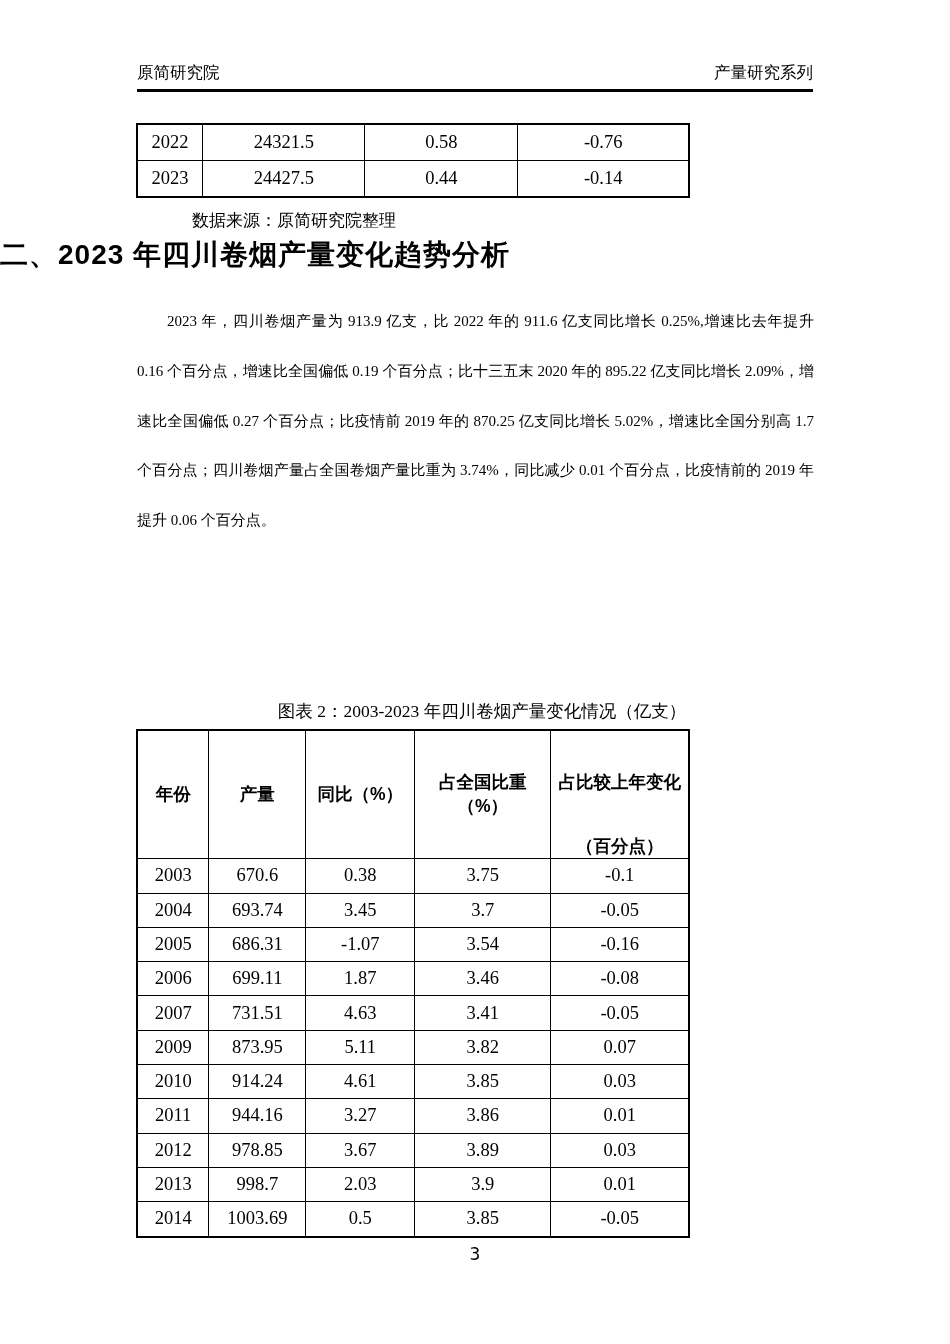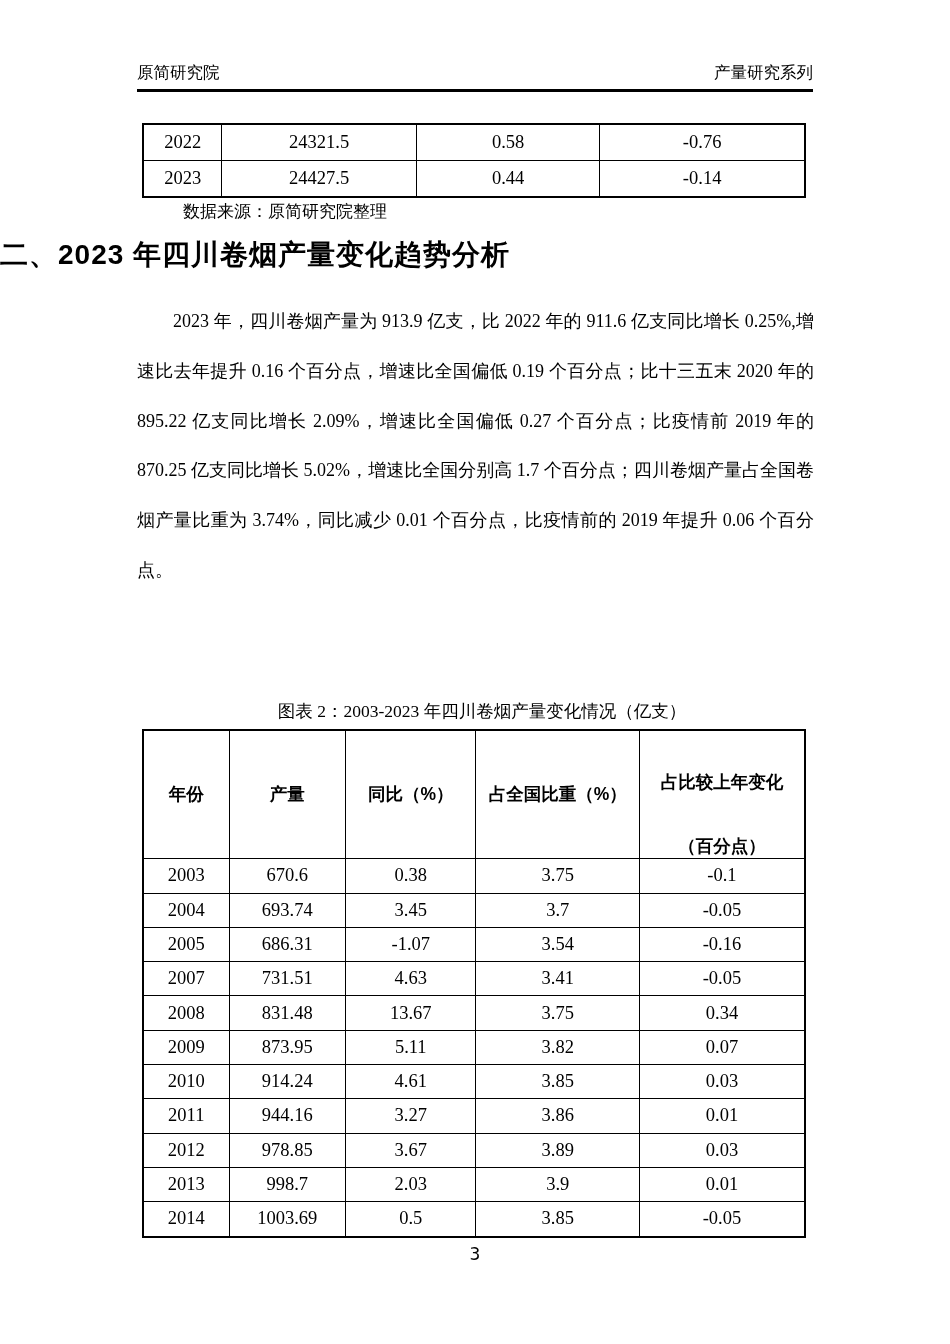--- a/index.html
+++ b/index.html
@@ -19,48 +19,48 @@
     font-size: 16.5px; line-height: 1.2; gap: 40px;
   }
   .header-rule {
     position: absolute; left: 137px; right: 137px; top: 89px;
     height: 3px; background: #000;
   }
 
   
   table.doc-table {
     border-collapse: collapse; table-layout: fixed;
-    position: absolute; left: 142px; width: 664px;
+    position: absolute; left: 136px; width: 554px;
     font-size: 18.5px;
   }
   table.doc-table th, table.doc-table td {
     border: 1px solid #000; text-align: center; vertical-align: middle;
     padding: 0 2px; overflow: hidden;
   }
   table.doc-table { border: 2px solid #000; }
 
   
   table.top-table { top: 123px; }
   table.top-table td { height: 35px; }
 
   .source-note {
-    position: absolute; left: 179px; top: 197px; margin: 4px;
+    position: absolute; left: 179px; top: 197px; margin: 13px;
     font-size: 17px; line-height: 22px;
   }
 
   .section-heading {
     position: absolute; left: 0; width: 100%; top: 236px; margin: 0;
     text-align: left;
     font-family: "Liberation Sans", "DejaVu Sans", sans-serif;
     font-weight: bold; font-size: 28px; letter-spacing: 1px;
   }
 
   .analysis-paragraph {
     position: absolute; left: 137px; width: 677px; top: 297px; margin: 0;
-    font-size: 18px; line-height: 49.8px;
+    font-size: 15px; line-height: 49.8px;
     text-align: justify; text-indent: 2em;
     max-height: 400px; overflow: hidden;
   }
 
   .table-caption {
     position: absolute; left: 0; width: 100%; top: 699px; margin: 0;
     text-align: center; font-size: 17.5px; padding-left: 7px;
   }
 
   
@@ -157,34 +157,34 @@
           <td>-0.05</td>
         </tr>
         <tr>
           <td>2005</td>
           <td>686.31</td>
           <td>-1.07</td>
           <td>3.54</td>
           <td>-0.16</td>
         </tr>
         <tr>
+          <td>2006</td>
+          <td>699.11</td>
+          <td>1.87</td>
+          <td>3.46</td>
+          <td>-0.08</td>
+        </tr>
+        <tr>
           <td>2007</td>
           <td>731.51</td>
           <td>4.63</td>
           <td>3.41</td>
           <td>-0.05</td>
         </tr>
         <tr>
-          <td>2008</td>
-          <td>831.48</td>
-          <td>13.67</td>
-          <td>3.75</td>
-          <td>0.34</td>
-        </tr>
-        <tr>
           <td>2009</td>
           <td>873.95</td>
           <td>5.11</td>
           <td>3.82</td>
           <td>0.07</td>
         </tr>
         <tr>
           <td>2010</td>
           <td>914.24</td>
           <td>4.61</td>

